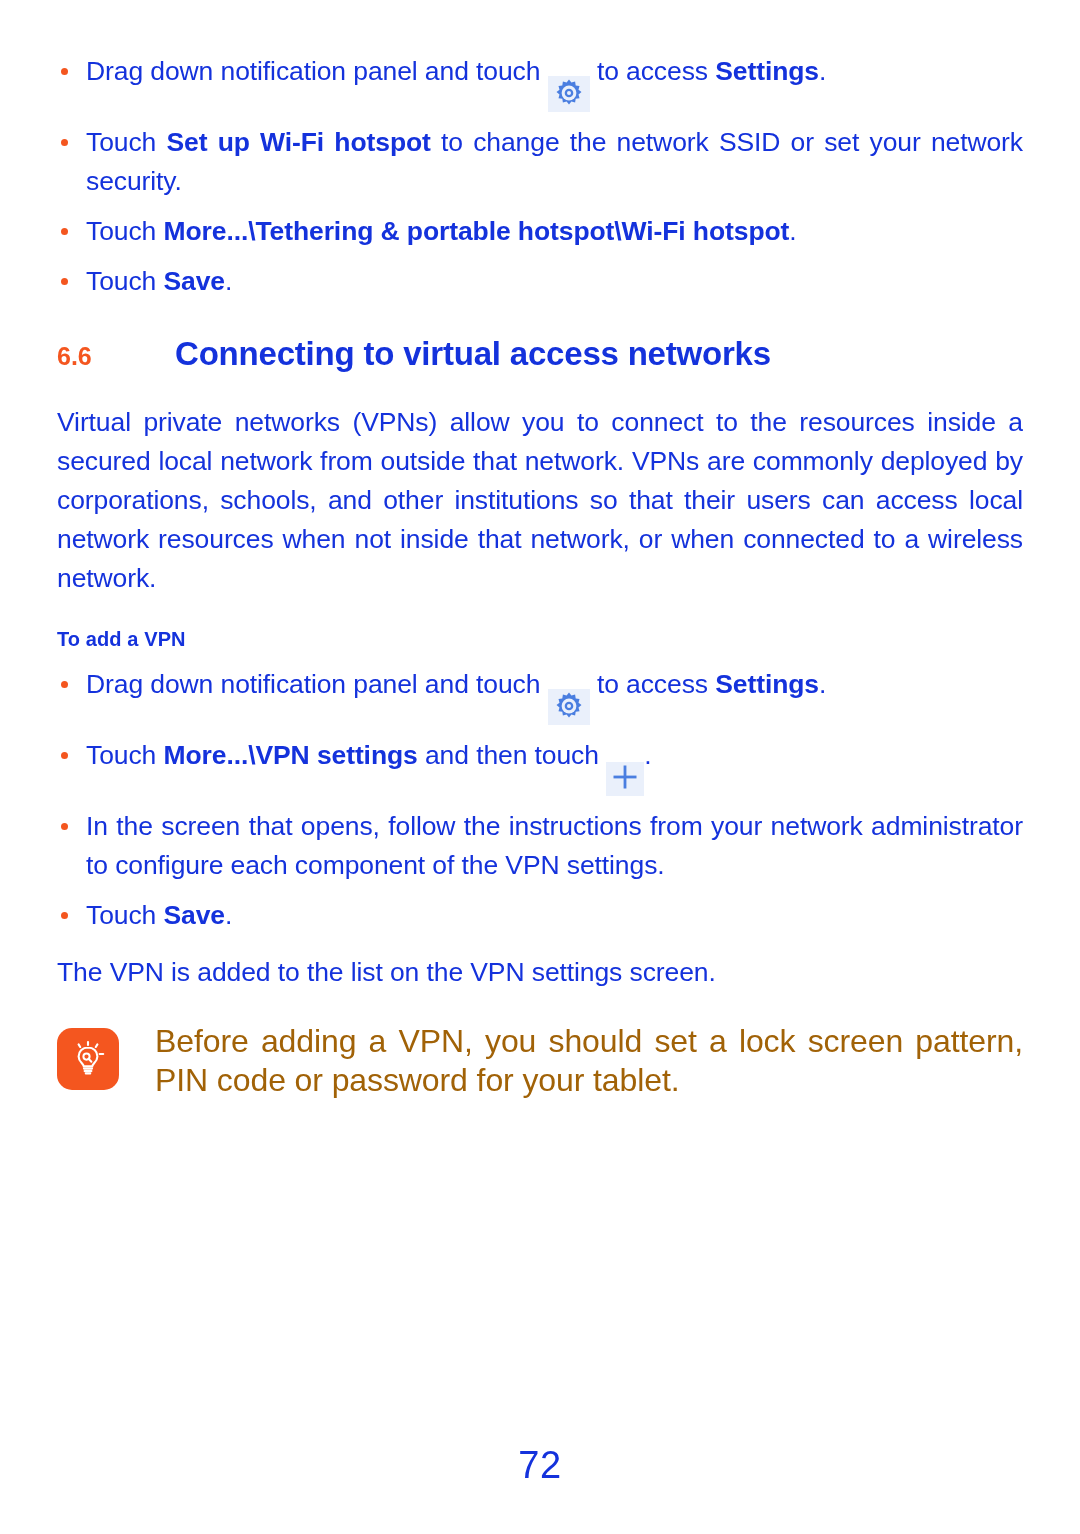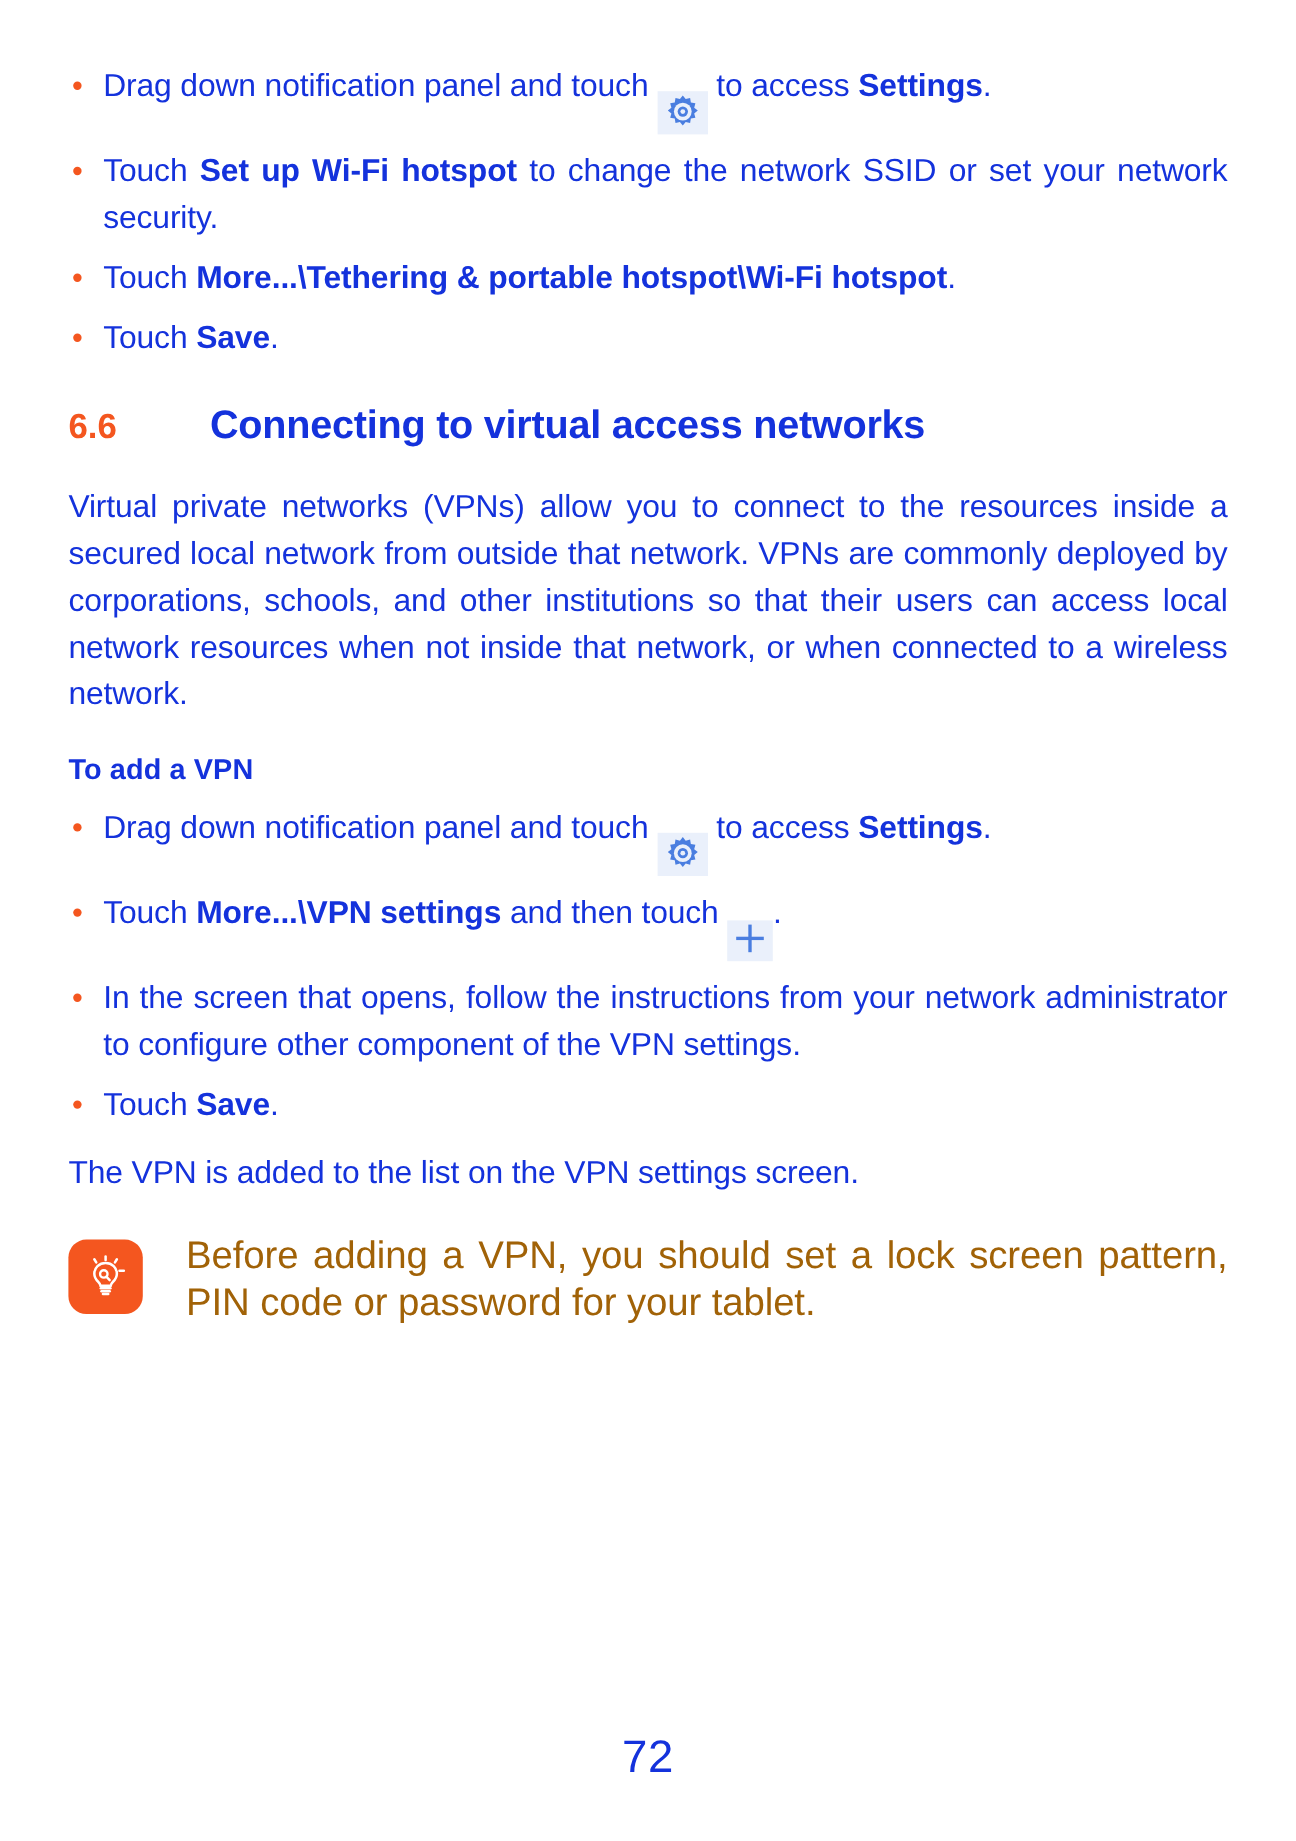--- a/index.html
+++ b/index.html
@@ -66,36 +66,36 @@
 
   
   .section-heading {
     display: flex;
     align-items: baseline;
     margin-top: 34px;
     margin-bottom: 30px;
   }
   .section-heading .num {
     color: #f4561f;
-    font-size: 29px;
+    font-size: 25px;
     font-weight: bold;
     width: 118px;
     flex: 0 0 118px;
     letter-spacing: 0px;
   }
   .section-heading .title {
     color: #1432dc;
     font-size: 33px;
     font-weight: bold;
     letter-spacing: -0.2px;
   }
 
   .sub-heading {
     color: #1432dc;
-    font-size: 24px;
+    font-size: 20px;
     font-weight: bold;
     margin-top: 30px;
     margin-bottom: 14px;
     letter-spacing: 0.1px;
   }
 
   
   .icon-inline {
     display: inline-block;
     vertical-align: -7px;
@@ -216,21 +216,21 @@
       </li>
 
       <li class="bullet-item">
         <span class="dot"></span><span>Touch </span><b>More...\VPN settings</b><span> and then touch </span><span class="icon-inline icon-plus"><svg width="30" height="30" viewBox="0 0 30 30">
               <rect x="3.5" y="13.6" width="23" height="2.8" fill="#4a7ee0"></rect>
               <rect x="13.6" y="3.5" width="2.8" height="23" fill="#4a7ee0"></rect>
             </svg></span><span>.</span>
       </li>
 
       <li class="bullet-item justify">
-        <span class="dot"></span><span>In the screen that opens, follow the instructions from your network administrator to configure other component of the VPN settings.</span>
+        <span class="dot"></span><span>In the screen that opens, follow the instructions from your network administrator to configure each component of the VPN settings.</span>
       </li>
 
       <li class="bullet-item">
         <span class="dot"></span><span>Touch </span><b>Save</b><span>.</span>
       </li>
 
     </ul>
 
     <p class="para" style="margin:18px 0 0 0;text-align:left;">The VPN is added to the list on the VPN settings screen.</p>
 

